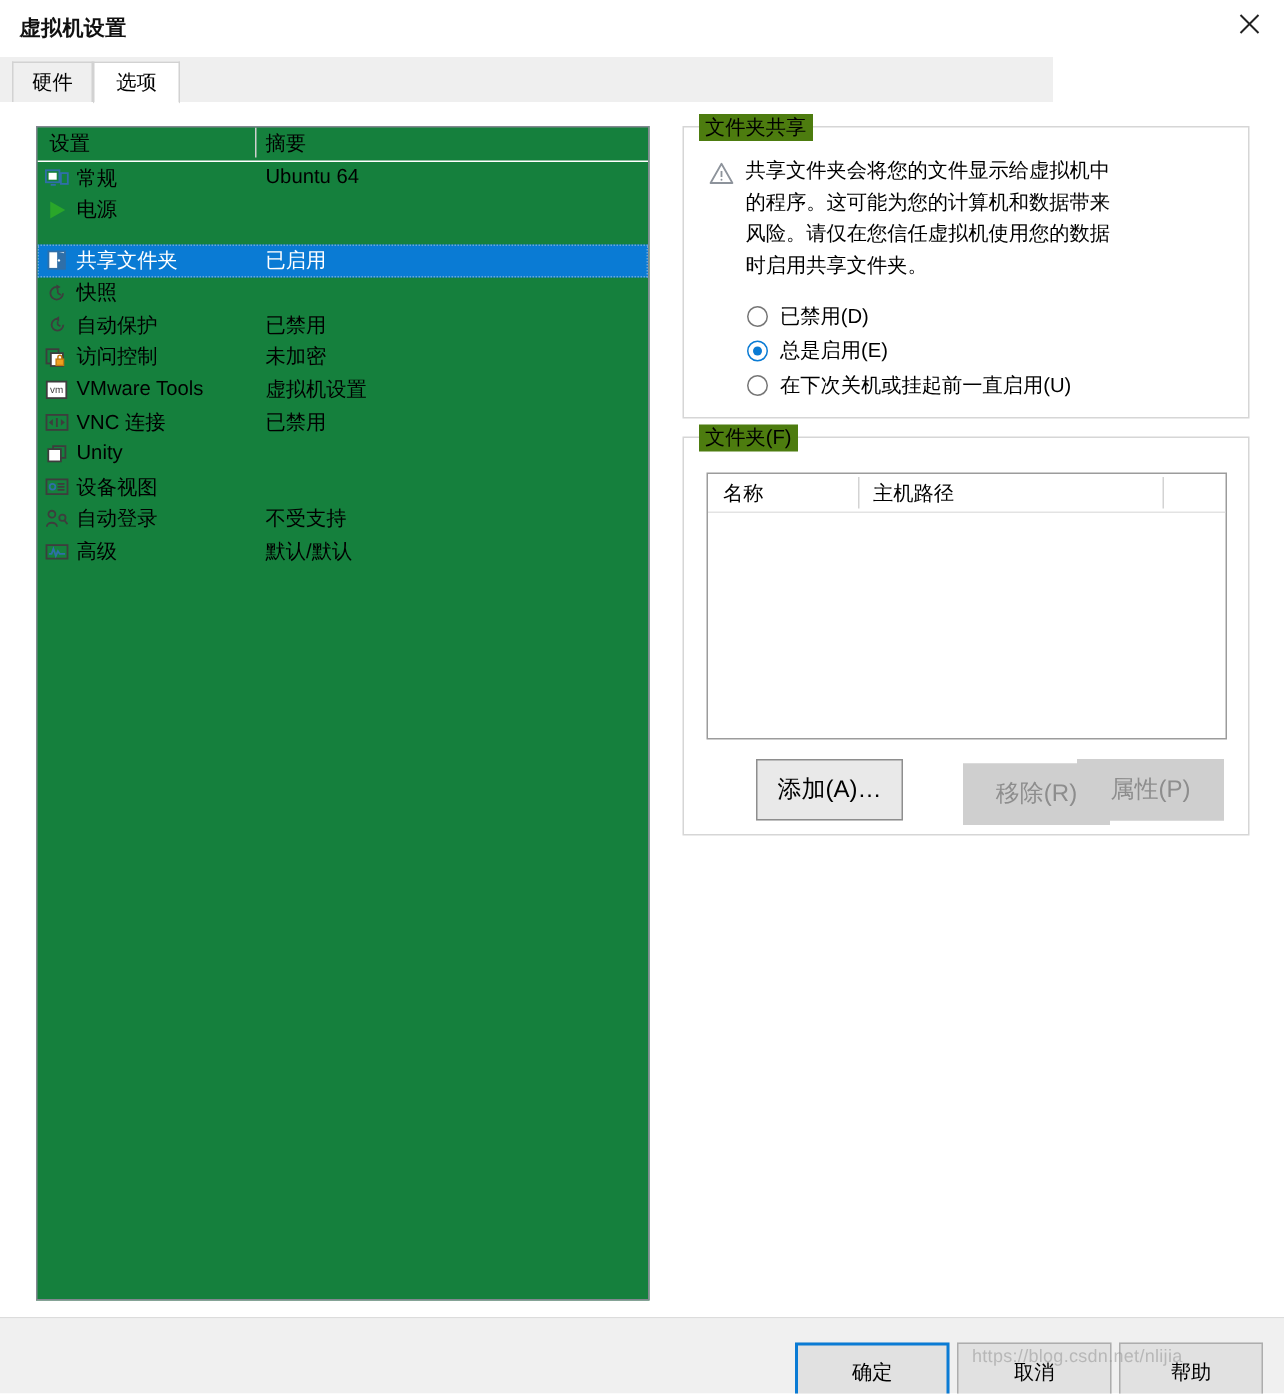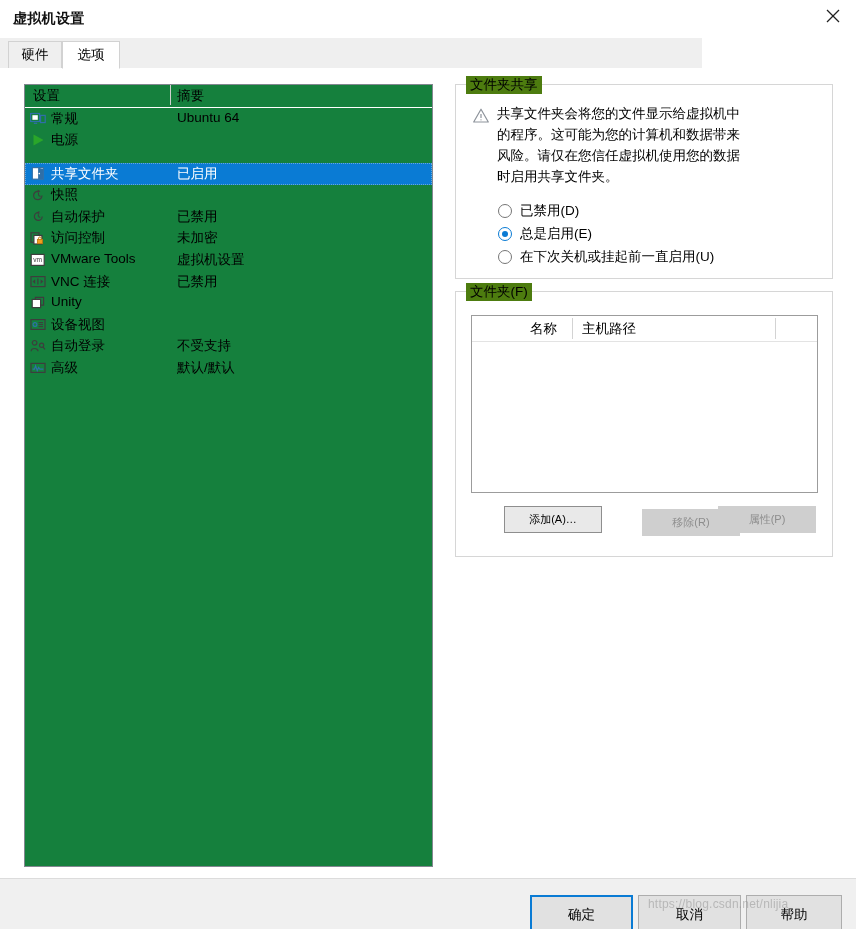--- a/index.html
+++ b/index.html
@@ -246,25 +246,25 @@
     position: absolute;
     top: 2px;
     width: 1px; height: 21px;
     background: #d3d3d3;
   }
   #folder-tbody { height: 150px; }
 
   .btn {
     position: absolute;
     box-sizing: border-box;
-    height: 27px;
+    height: 41px;
     border: 1px solid #adadad;
     background: #e1e1e1;
     font-family: "Liberation Sans", "DejaVu Sans", sans-serif;
-    font-size: 11px;
+    font-size: 16px;
     color: #000;
     display: flex;
     align-items: center;
     justify-content: center;
     cursor: default;
     padding: 0;
   }
   .btn.light { background: #e9e9e9; border-color: #8e8e8e; }
   .btn.disabled { background: #cfcfcf; border-color: #cfcfcf; color: #8d8d8d; }
   #btn-add      { left: 48px;  top: 214px; width: 98px; }
@@ -527,21 +527,21 @@
         <span class="radio-mark"></span>
         <span class="radio-label">在下次关机或挂起前一直启用(U)</span>
       </div>
     </div>
 
     <div class="groupbox" id="gb-folders">
       <div class="gtitle">文件夹(F)</div>
 
       <div id="folder-table">
         <div id="folder-thead">
-          <span class="th" style="left:10px;margin-left:48px;">名称</span>
+          <span class="th" style="left:10px;">名称</span>
           <span class="th-sep" style="left:100px;"></span>
           <span class="th" style="left:110px;">主机路径</span>
           <span class="th-sep" style="left:303px;"></span>
         </div>
         <div id="folder-tbody"></div>
       </div>
 
       <div class="btn light" id="btn-add">
         <span>添加(A)…</span>
       </div>

